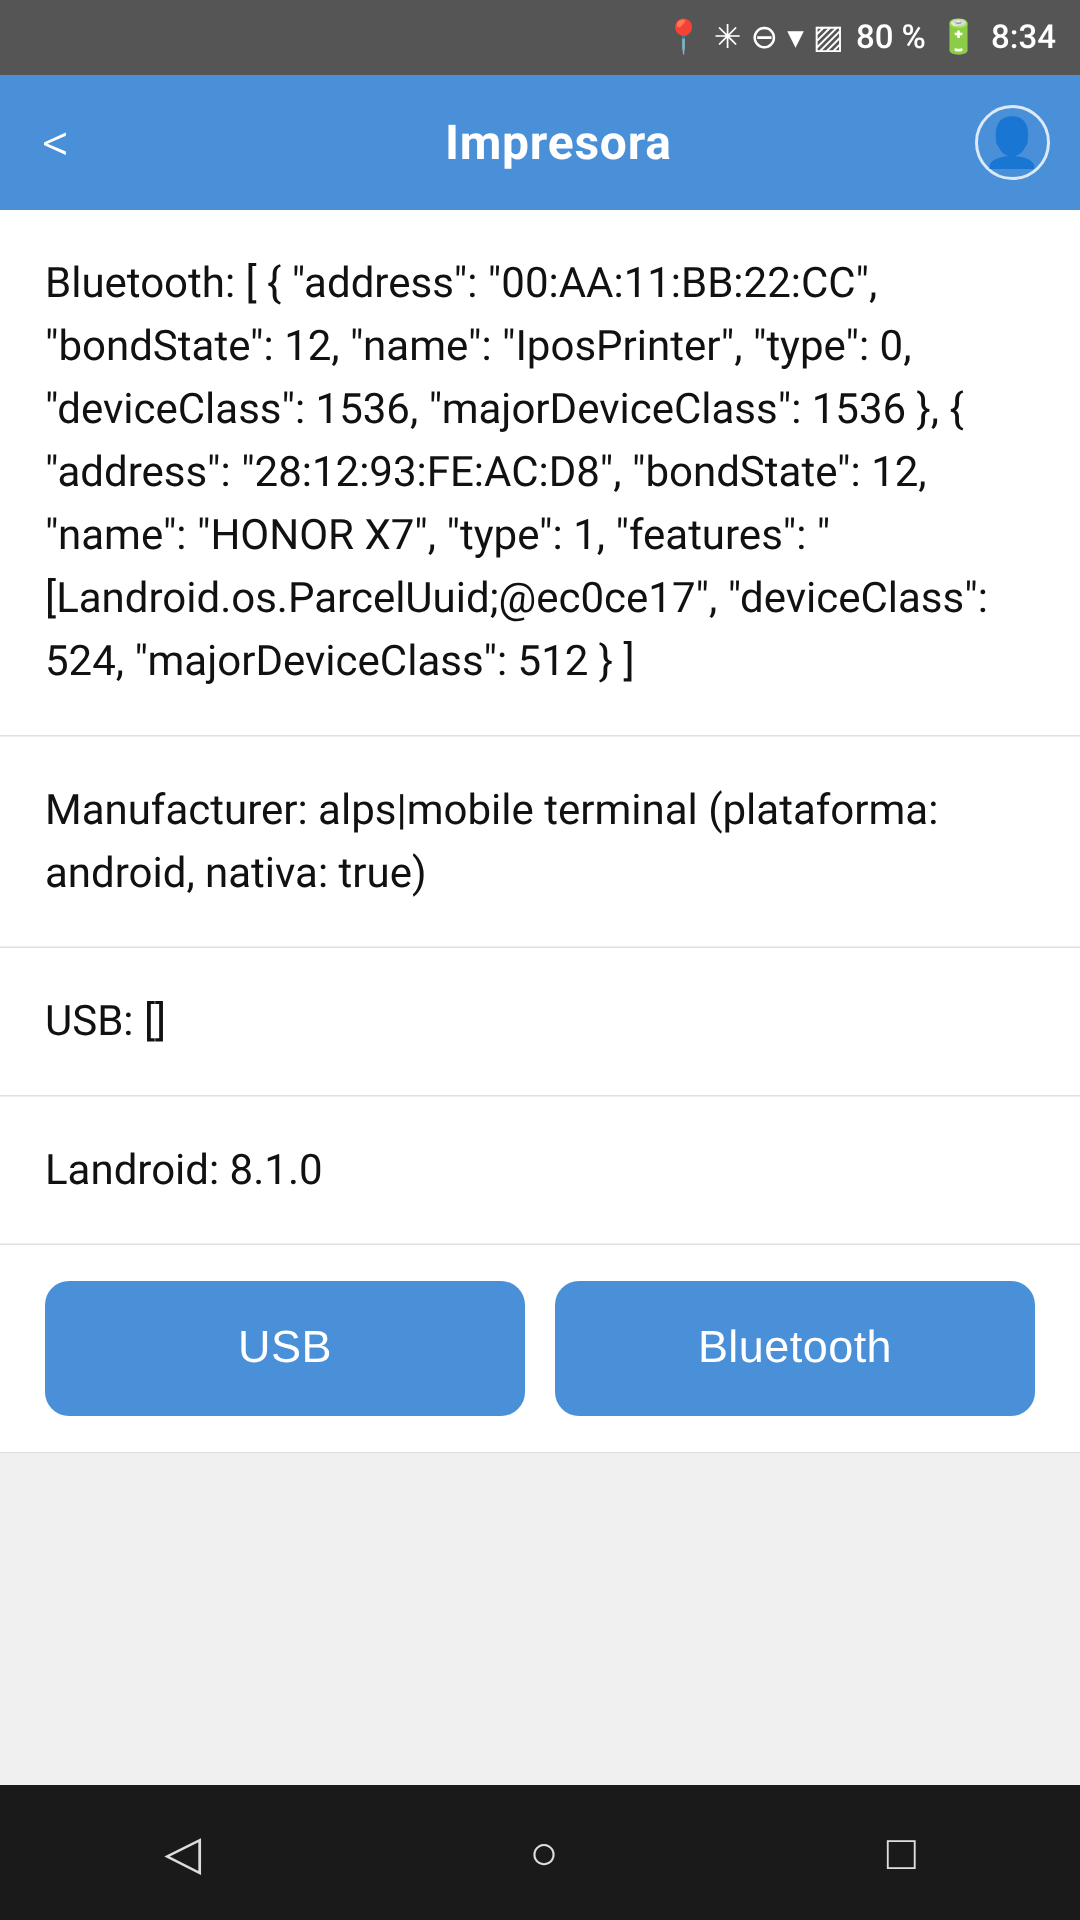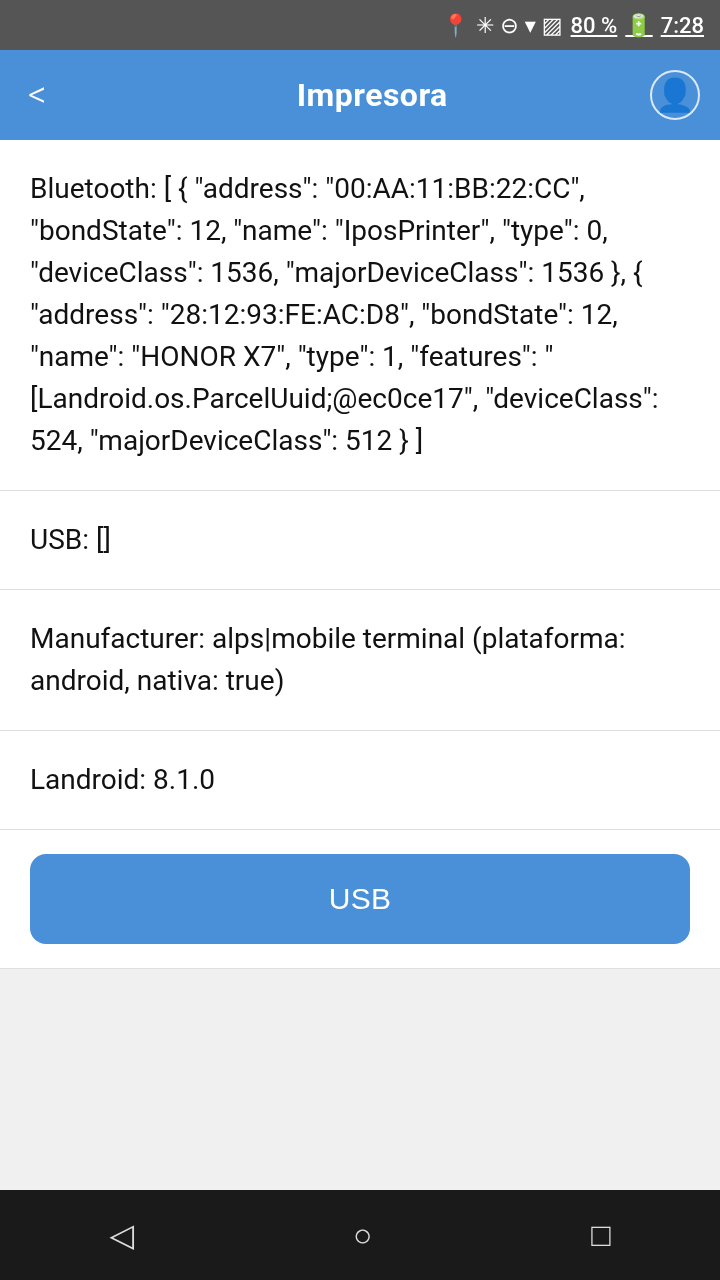--- a/index.html
+++ b/index.html
@@ -30,21 +30,20 @@
       align-items: center;
       gap: 6px;
       color: white;
       font-size: 22px;
     }
 
     .status-bar .status-text {
       color: white;
       font-size: 22px;
       font-weight: 500;
-      text-decoration: underline;
     }
 
     
     .app-bar {
       width: 100%;
       height: 90px;
       background: #4A90D9;
       display: flex;
       align-items: center;
       justify-content: space-between;
@@ -163,51 +162,52 @@
 <div class="status-bar">
   <div class="status-icons">
     <span>📍</span>
     <span>✳</span>
     <span>⊖</span>
     <span>▾</span>
     <span>▨</span>
   </div>
   <span class="status-text">80 %</span>
   <span class="status-text">🔋</span>
-  <span class="status-text">7:28</span>
+  <span class="status-text">8:34</span>
 </div>
 
 <div class="app-bar">
   <div class="back-btn">&lt;</div>
   <div class="title">Impresora</div>
   <div class="profile-btn">
     <span class="profile-icon">👤</span>
   </div>
 </div>
 
 <div class="content">
 
   <div class="section">
     <p class="section-text">Bluetooth: [ { "address": "00:AA:11:BB:22:CC", "bondState": 12, "name": "IposPrinter", "type": 0, "deviceClass": 1536, "majorDeviceClass": 1536 }, { "address": "28:12:93:FE:AC:D8", "bondState": 12, "name": "HONOR X7", "type": 1, "features": "[Landroid.os.ParcelUuid;@ec0ce17", "deviceClass": 524, "majorDeviceClass": 512 } ]</p>
   </div>
 
   <div class="section">
+    <p class="section-text">Manufacturer: alps|mobile terminal (plataforma: android, nativa: true)</p>
+  </div>
+
+  <div class="section">
     <p class="section-text">USB: []</p>
-  </div>
-
-  <div class="section">
-    <p class="section-text">Manufacturer: alps|mobile terminal (plataforma: android, nativa: true)</p>
   </div>
 
   <div class="section">
     <p class="section-text">Landroid: 8.1.0</p>
   </div>
 
   <div class="buttons-row">
     <button class="action-btn">USB</button>
+    <button class="action-btn">Bluetooth</button>
   </div>
 
 </div>
 
 <div class="nav-bar">
   <div class="nav-btn nav-back"></div>
   <div class="nav-btn nav-home"></div>
   <div class="nav-btn nav-recent"></div>
 </div>
 

